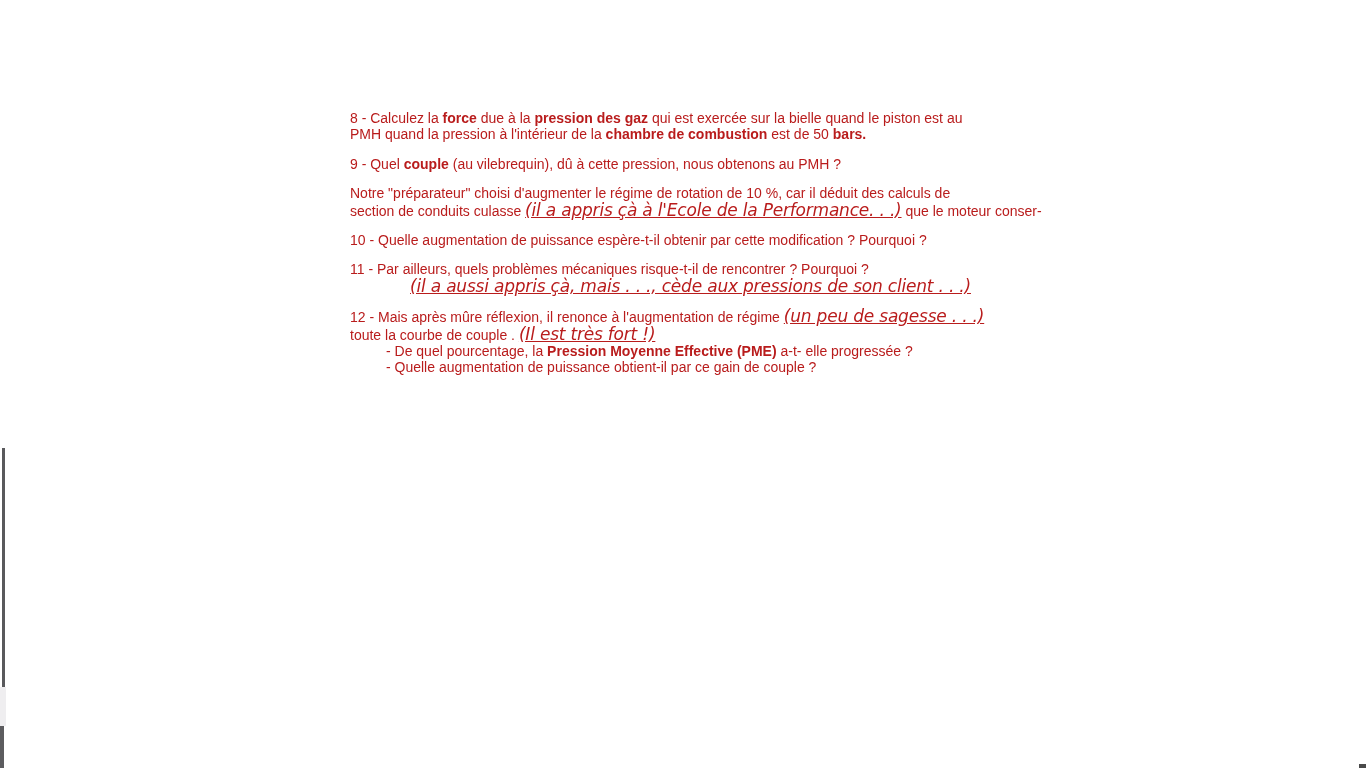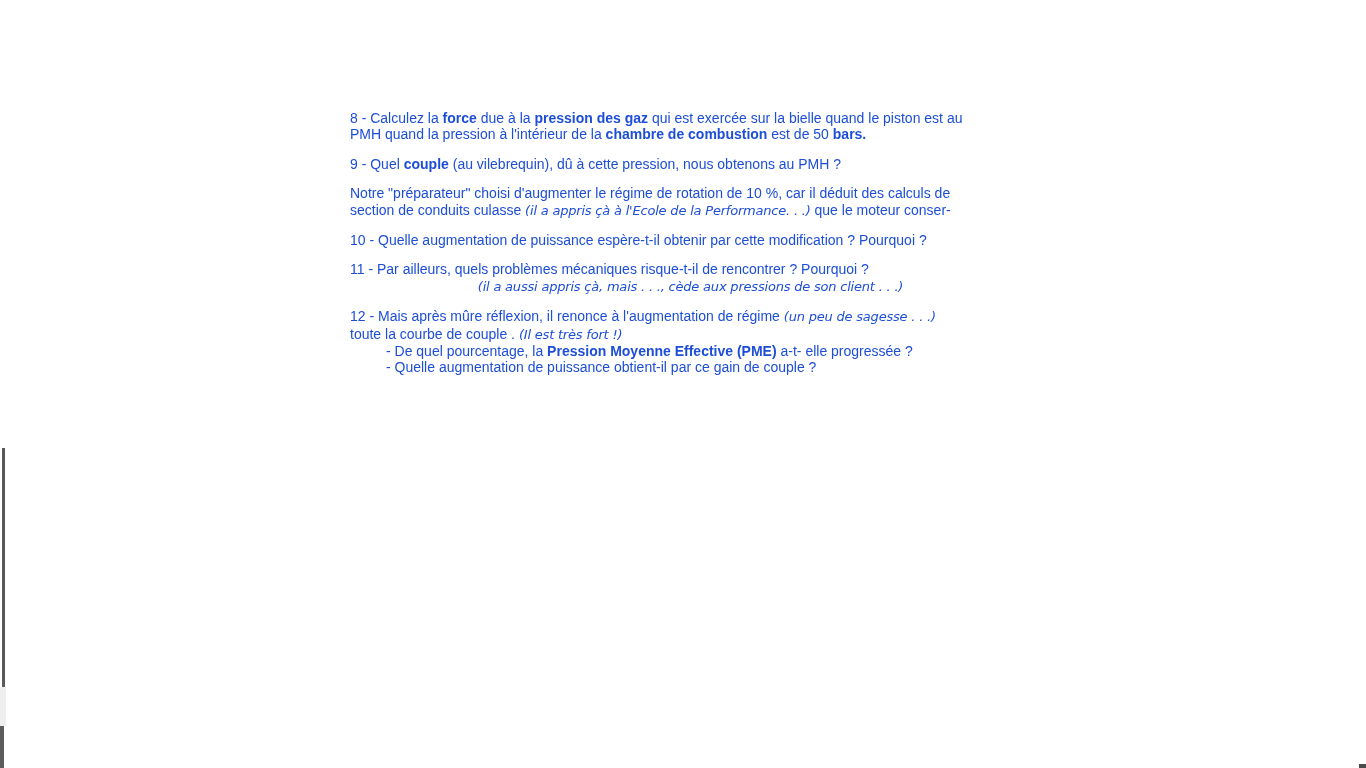--- a/index.html
+++ b/index.html
@@ -27,22 +27,23 @@
     margin: 0 0 13px 0;
   }
   .line {
     white-space: pre;
   }
   .seg-n { font-weight: normal; }
   .seg-b { font-weight: bold; }
   .seg-i {
     font-style: italic;
     font-family: "DejaVu Sans", sans-serif;
-    font-size: 13px;
+    font-size: 17px;
     letter-spacing: -0.2px;
+    text-decoration: underline;
   }
   
   .edge-bar-upper {
     position: absolute;
     left: 2px;
     top: 448px;
     width: 3px;
     height: 239px;
   }
   .edge-light-block {
@@ -63,21 +64,21 @@
     position: absolute;
     right: 0;
     bottom: 0;
     width: 7px;
     height: 4px;
   }
 </style>
 </head>
 <body style="background: rgb(255, 255, 255);">
 
-<div class="doc-text" style="color: #1d4ed8;">
+<div class="doc-text" style="color: #b91c1c;">
     <div class="para">
       <div class="line"><span class="seg-n">8 - Calculez la </span><span class="seg-b">force</span><span class="seg-n"> due à la </span><span class="seg-b">pression des gaz</span><span class="seg-n"> qui est exercée sur la bielle quand le piston est au</span></div>
       <div class="line"><span class="seg-n">PMH quand la pression à l'intérieur de la </span><span class="seg-b">chambre de combustion</span><span class="seg-n"> est de 50 </span><span class="seg-b">bars.</span></div>
     </div>
     <div class="para">
       <div class="line"><span class="seg-n">9 - Quel </span><span class="seg-b">couple</span><span class="seg-n"> (au vilebrequin), dû à cette pression, nous obtenons au PMH ?</span></div>
     </div>
     <div class="para">
       <div class="line"><span class="seg-n">Notre "préparateur" choisi d'augmenter le régime de rotation de 10 %, car il déduit des calculs de</span></div>
       <div class="line"><span class="seg-n">section de conduits culasse </span><span class="seg-i">(il a appris çà à l'Ecole de la Performance. . .)</span><span class="seg-n"> que le moteur conser-</span></div>

